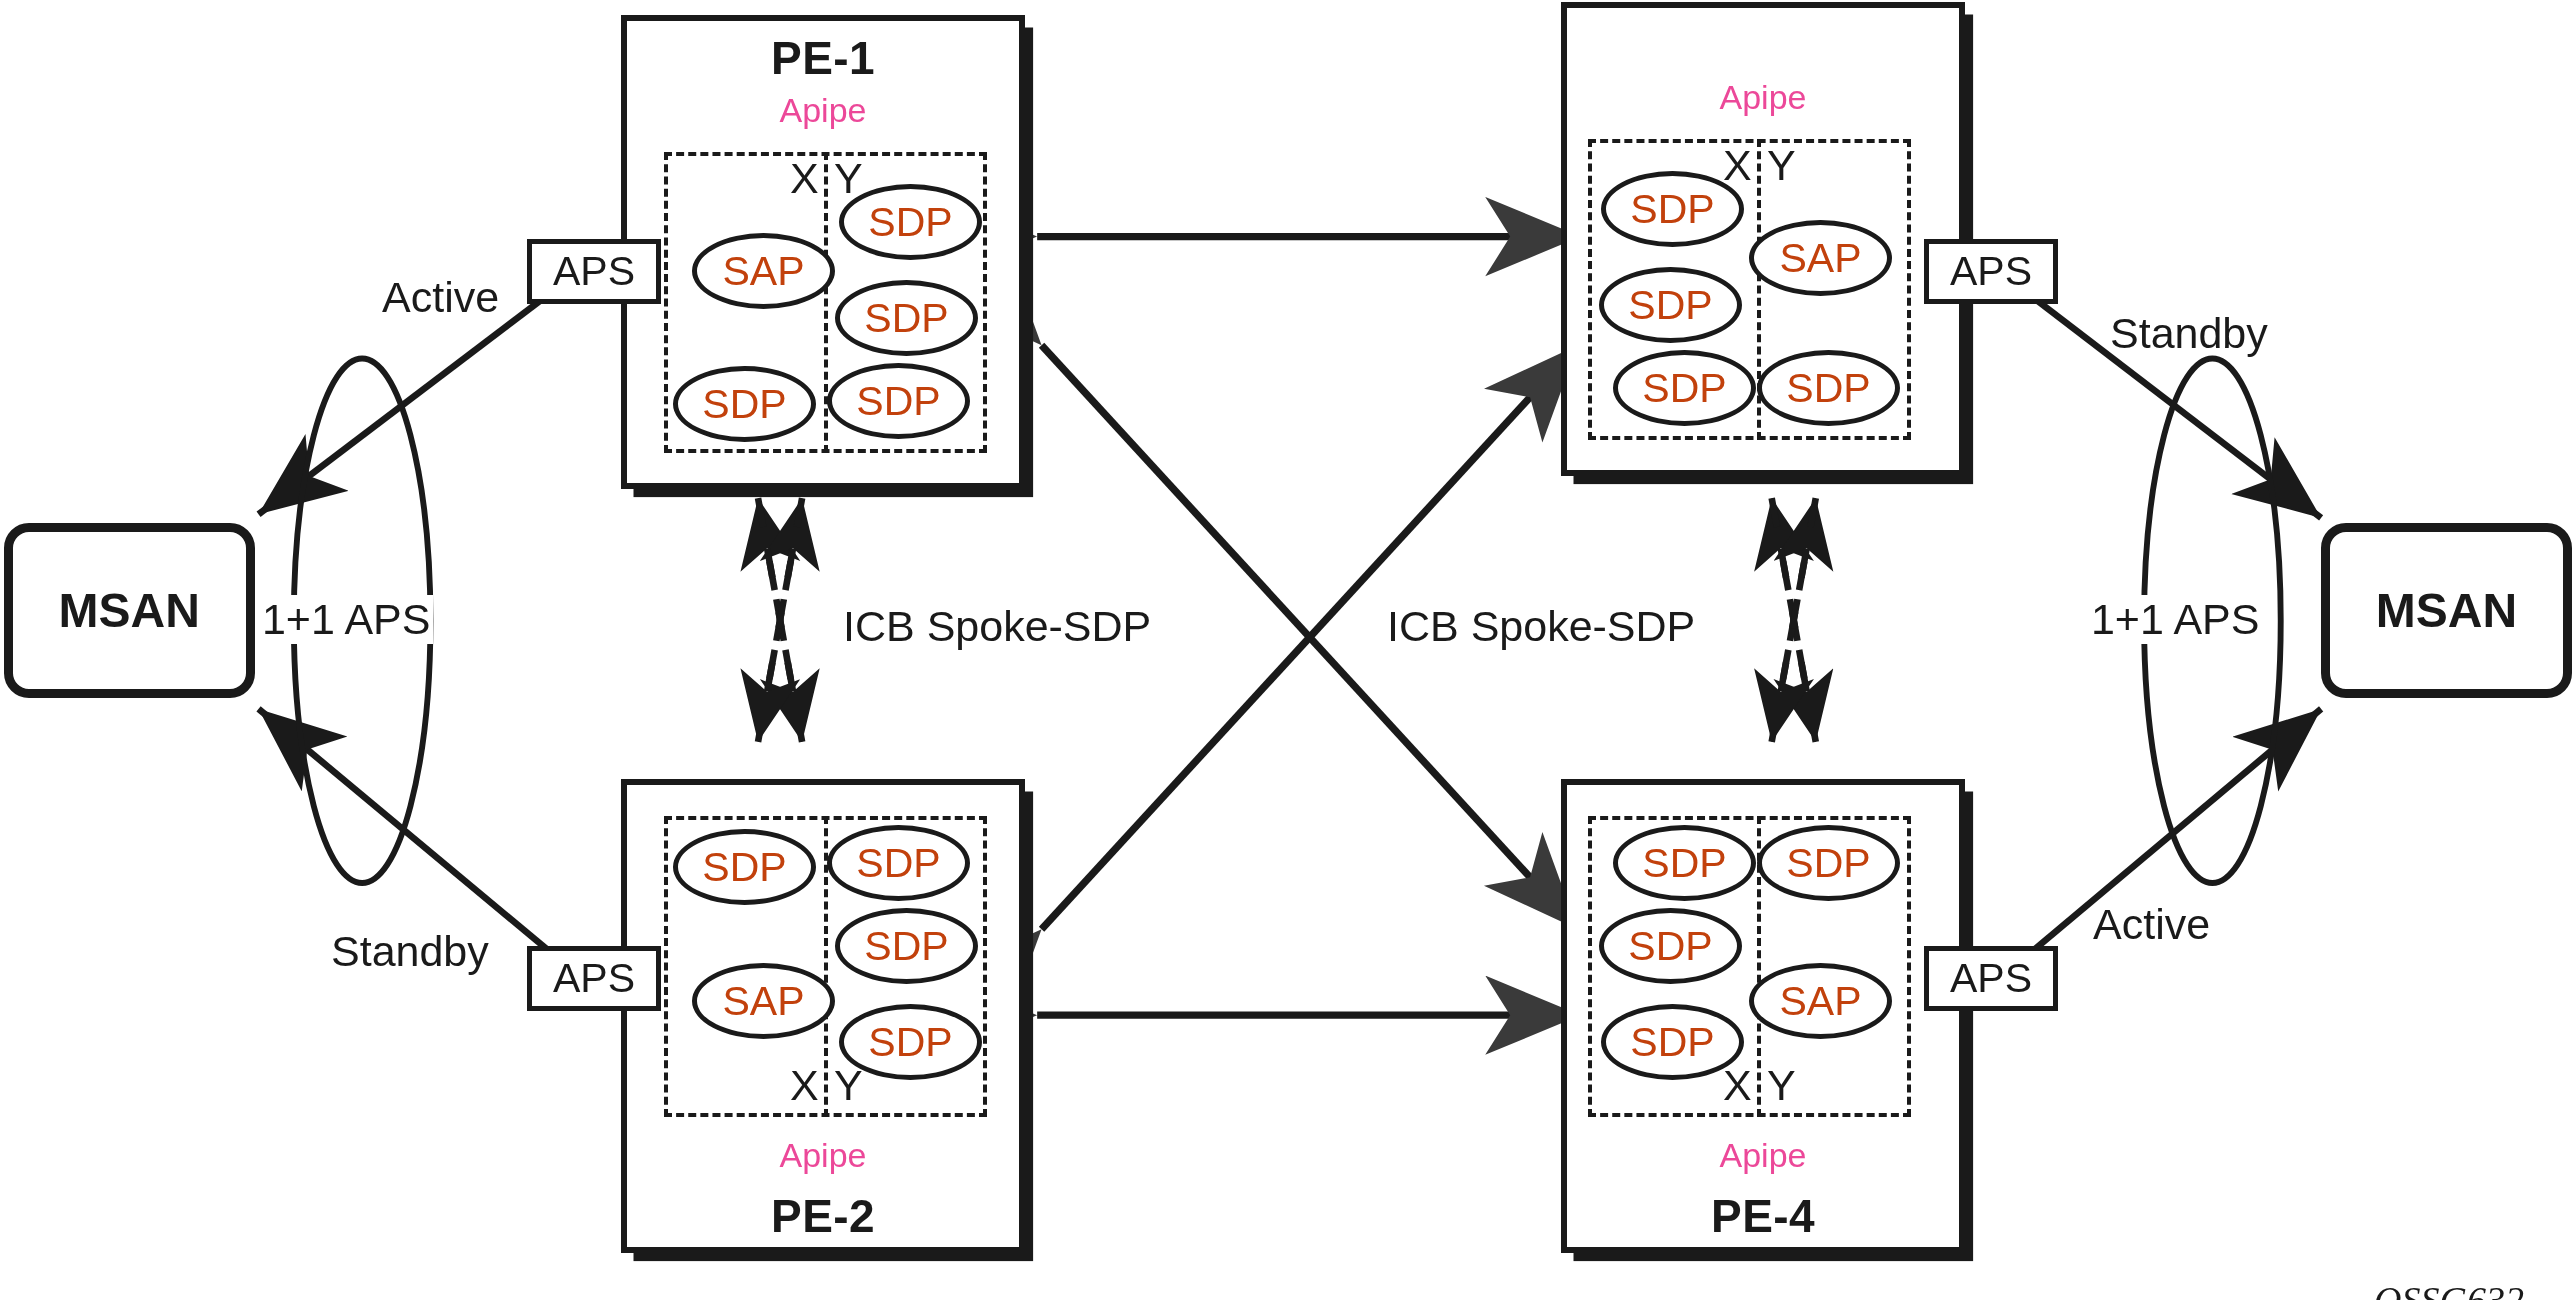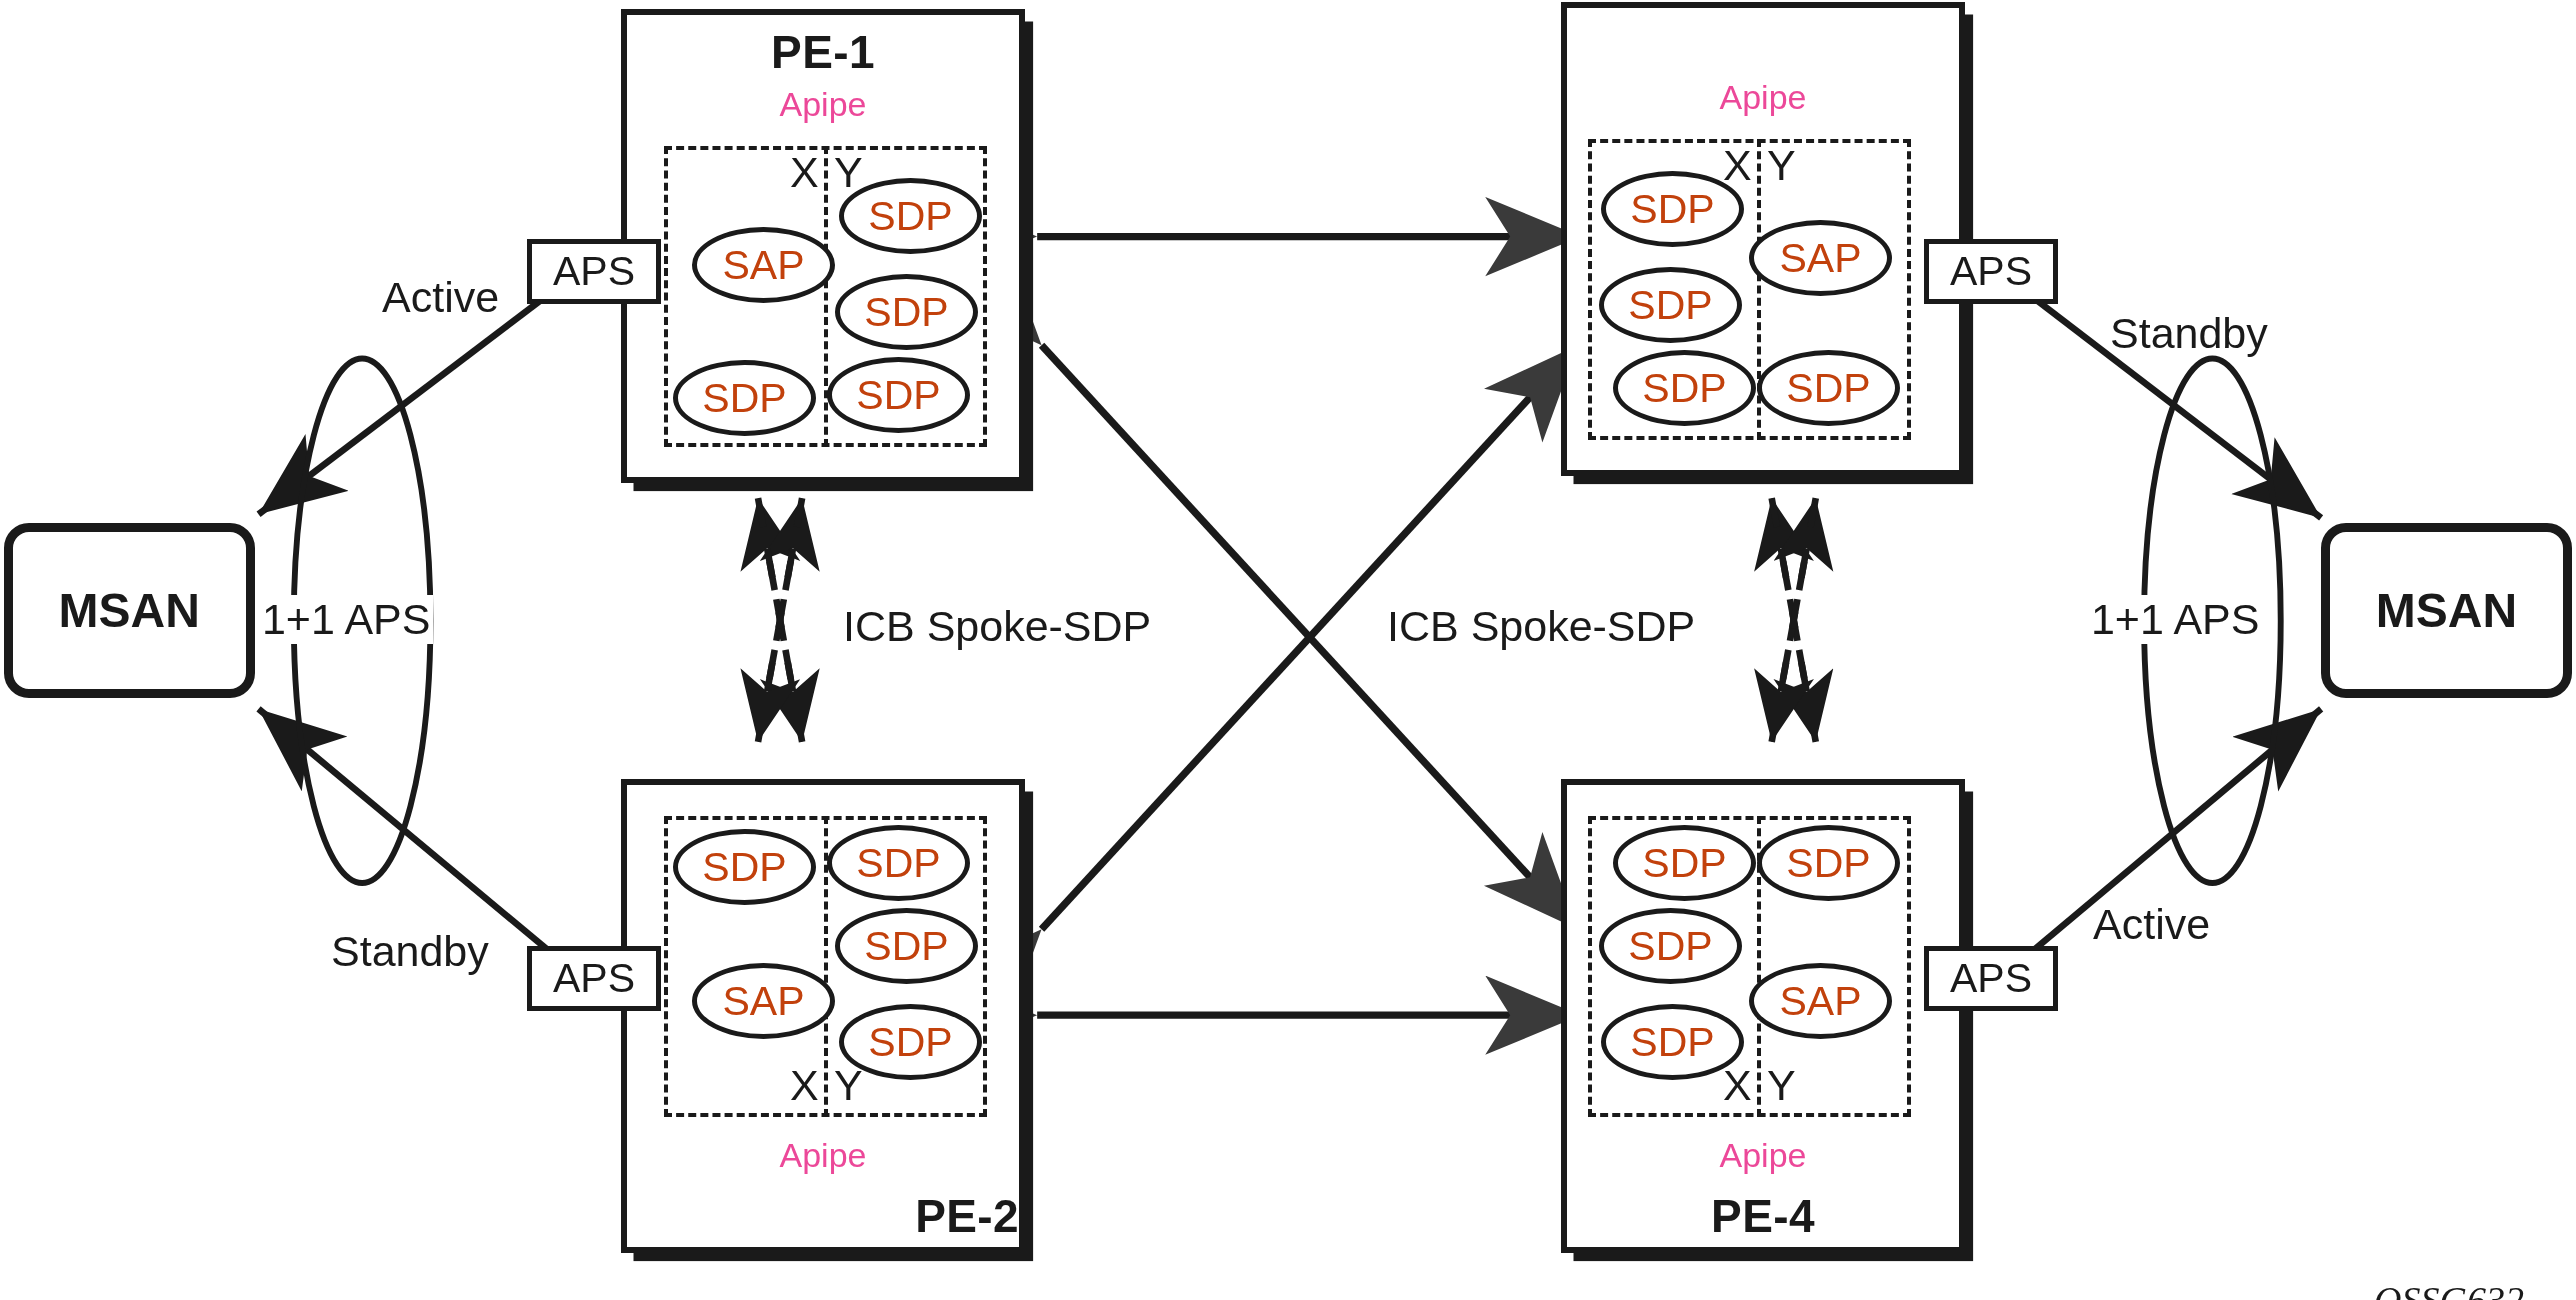--- a/index.html
+++ b/index.html
@@ -105,21 +105,21 @@
   <div class="msan" style="left:3.7px;top:523px;width:251px;height:175px;">
     <span>MSAN</span>
   </div>
   <div class="aps11" style="left:259px;top:595px;">1+1 APS</div>
 
   <div class="msan" style="left:2321px;top:523px;width:251px;height:175px;">
     <span>MSAN</span>
   </div>
   <div class="aps11" style="left:2088px;top:595px;">1+1 APS</div>
 
-  <div class="pe-box" style="left:621px;top:9px;width:404px;height:474px;text-decoration:underline;">
+  <div class="pe-box" style="left:621px;top:15px;width:404px;height:474px;text-decoration:underline;">
     <div class="pe-title" style="top:10.3px;">PE-1</div>
     <div class="pe-sub" style="top:70px;">Apipe</div>
 
     <div class="inner-dash" style="left:37px;top:131px;width:323px;height:301px;"></div>
     <div class="vdiv" style="left:197px;top:131px;height:301px;"></div>
     <div class="xy-lab" style="left:163px;top:136px;">X</div>
     <div class="xy-lab" style="left:207px;top:136px;">Y</div>
 
     <div class="oval" style="left:65px;top:212px;width:143px;height:76px;">SAP</div>
     <div class="oval" style="left:46px;top:345px;width:143px;height:76px;">SDP</div>
@@ -156,21 +156,21 @@
     <div class="xy-lab" style="left:207px;top:279px;">Y</div>
 
     <div class="oval" style="left:46px;top:44px;width:143px;height:76px;">SDP</div>
     <div class="oval" style="left:65px;top:178px;width:143px;height:76px;">SAP</div>
 
     <div class="oval" style="left:200px;top:40px;width:143px;height:76px;">SDP</div>
     <div class="oval" style="left:208px;top:123px;width:143px;height:76px;">SDP</div>
     <div class="oval" style="left:212px;top:219px;width:143px;height:76px;">SDP</div>
 
     <div class="pe-sub" style="top:351px;">Apipe</div>
-    <div class="pe-title" style="top:404px;text-align:right;">PE-2</div>
+    <div class="pe-title" style="top:404px;">PE-2</div>
   </div>
   <div class="aps-box" style="left:527px;top:946px;width:134px;height:65px;">APS</div>
   <div class="plain-lab" style="left:331px;top:927px;">Standby</div>
 
   <div class="pe-box" style="left:1561px;top:779px;width:404px;height:474px;">
     <div class="inner-dash" style="left:20.6px;top:31px;width:323px;height:301px;"></div>
     <div class="vdiv" style="left:190px;top:31px;height:301px;"></div>
     <div class="xy-lab" style="left:156px;top:279px;">X</div>
     <div class="xy-lab" style="left:200px;top:279px;">Y</div>
 

